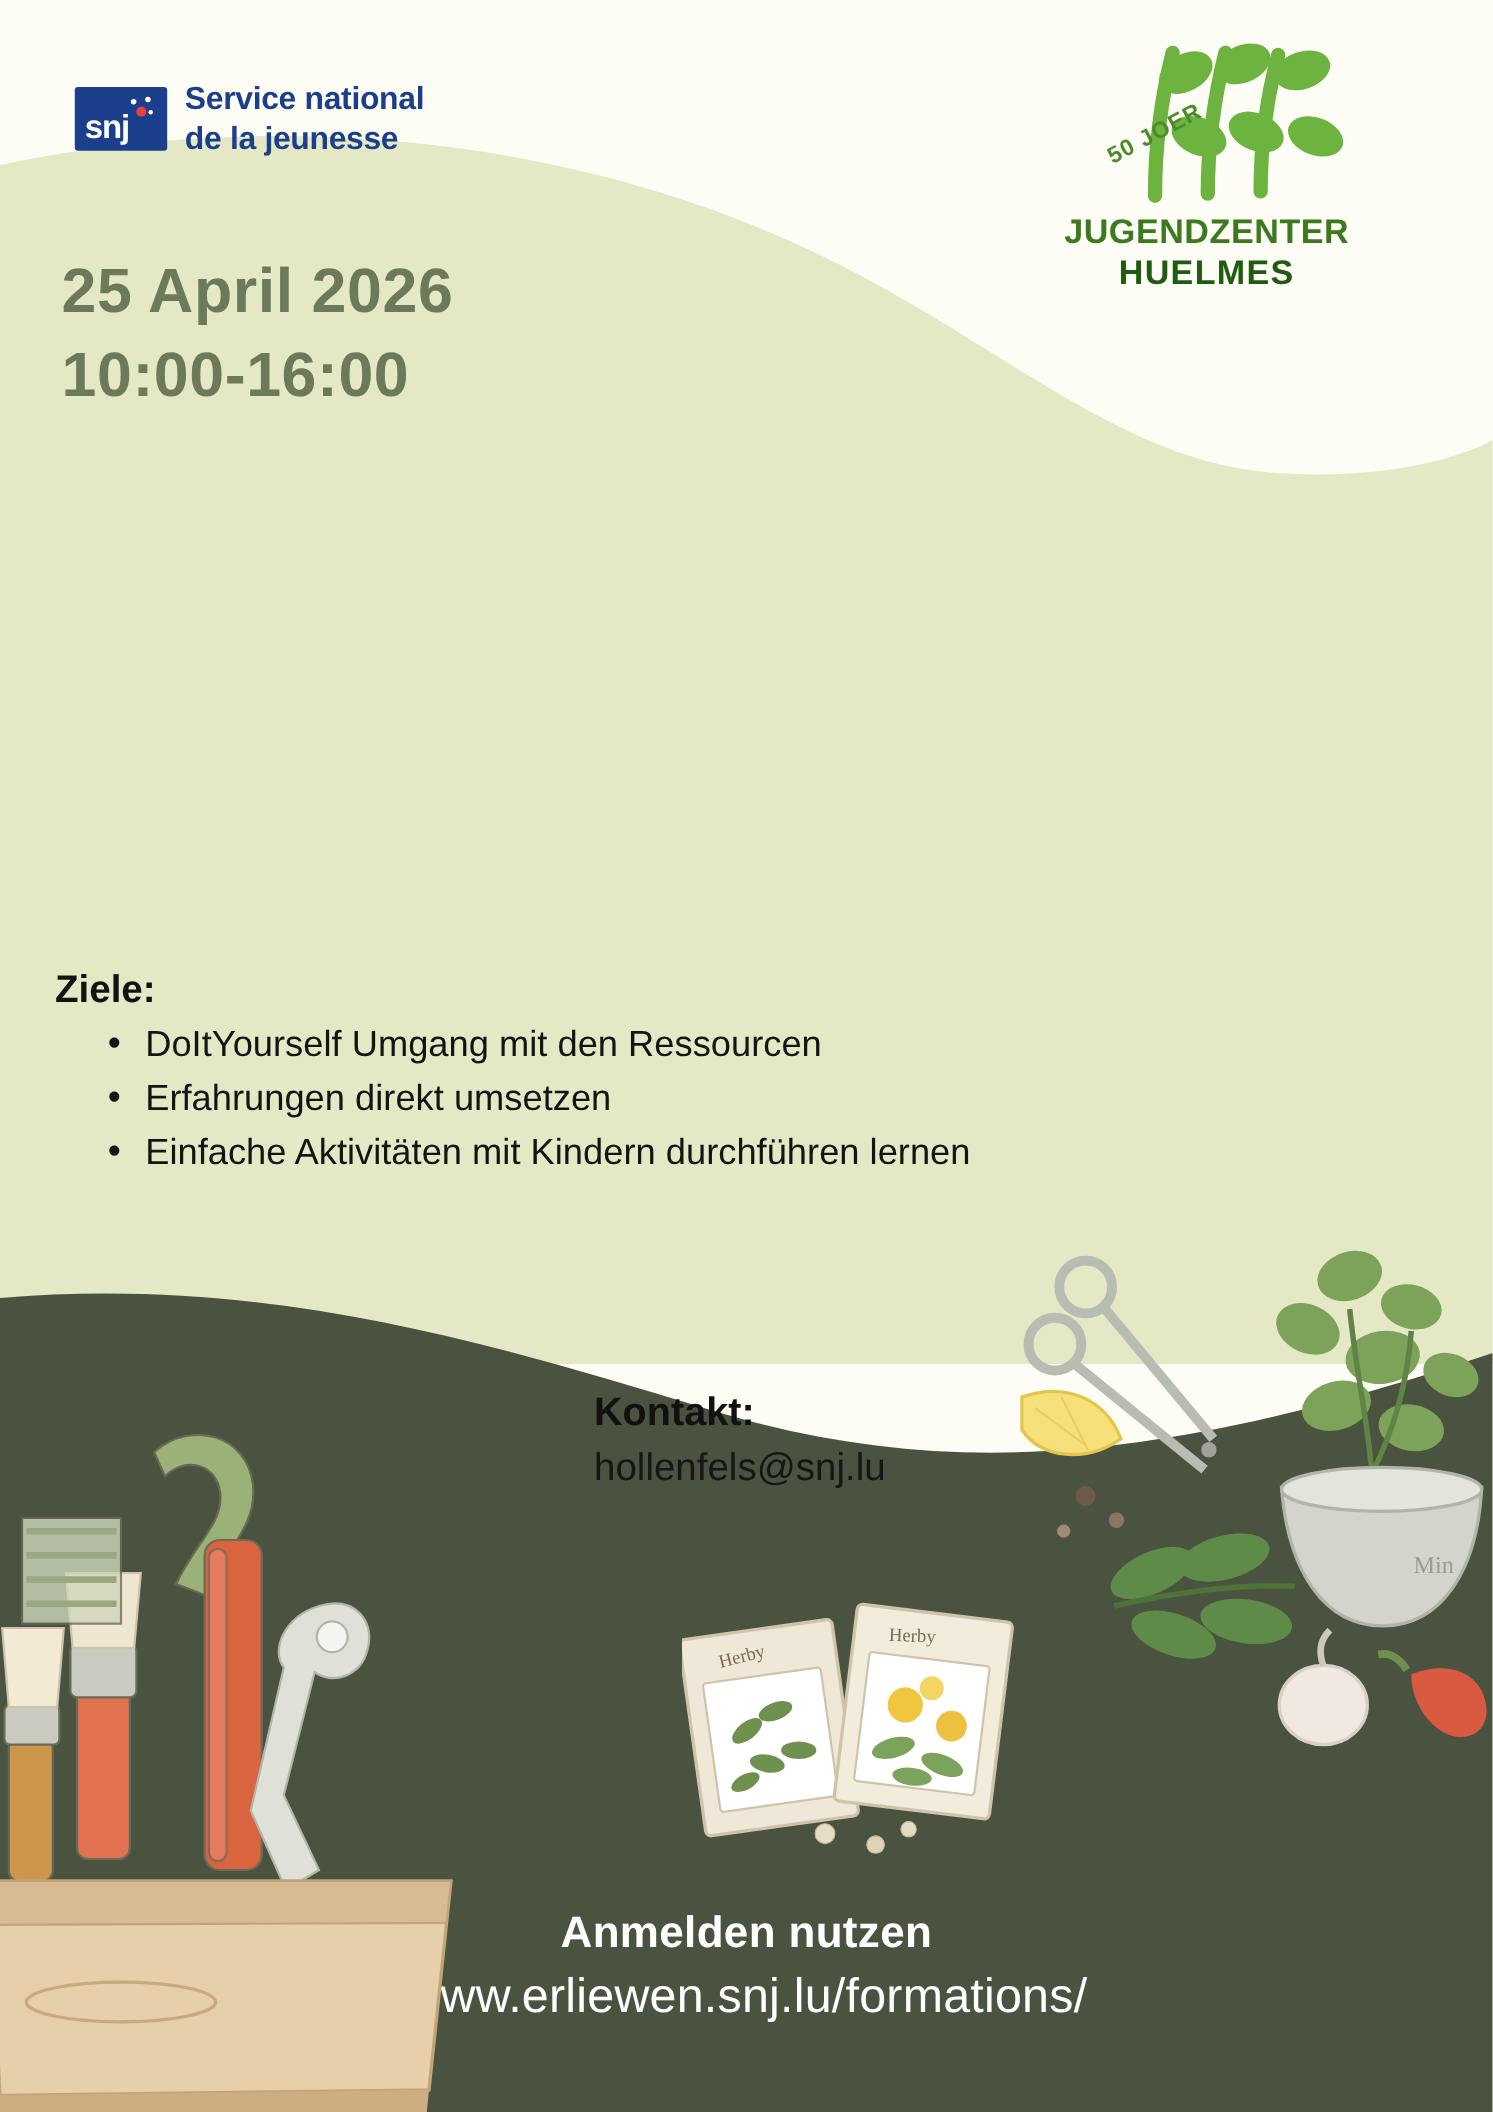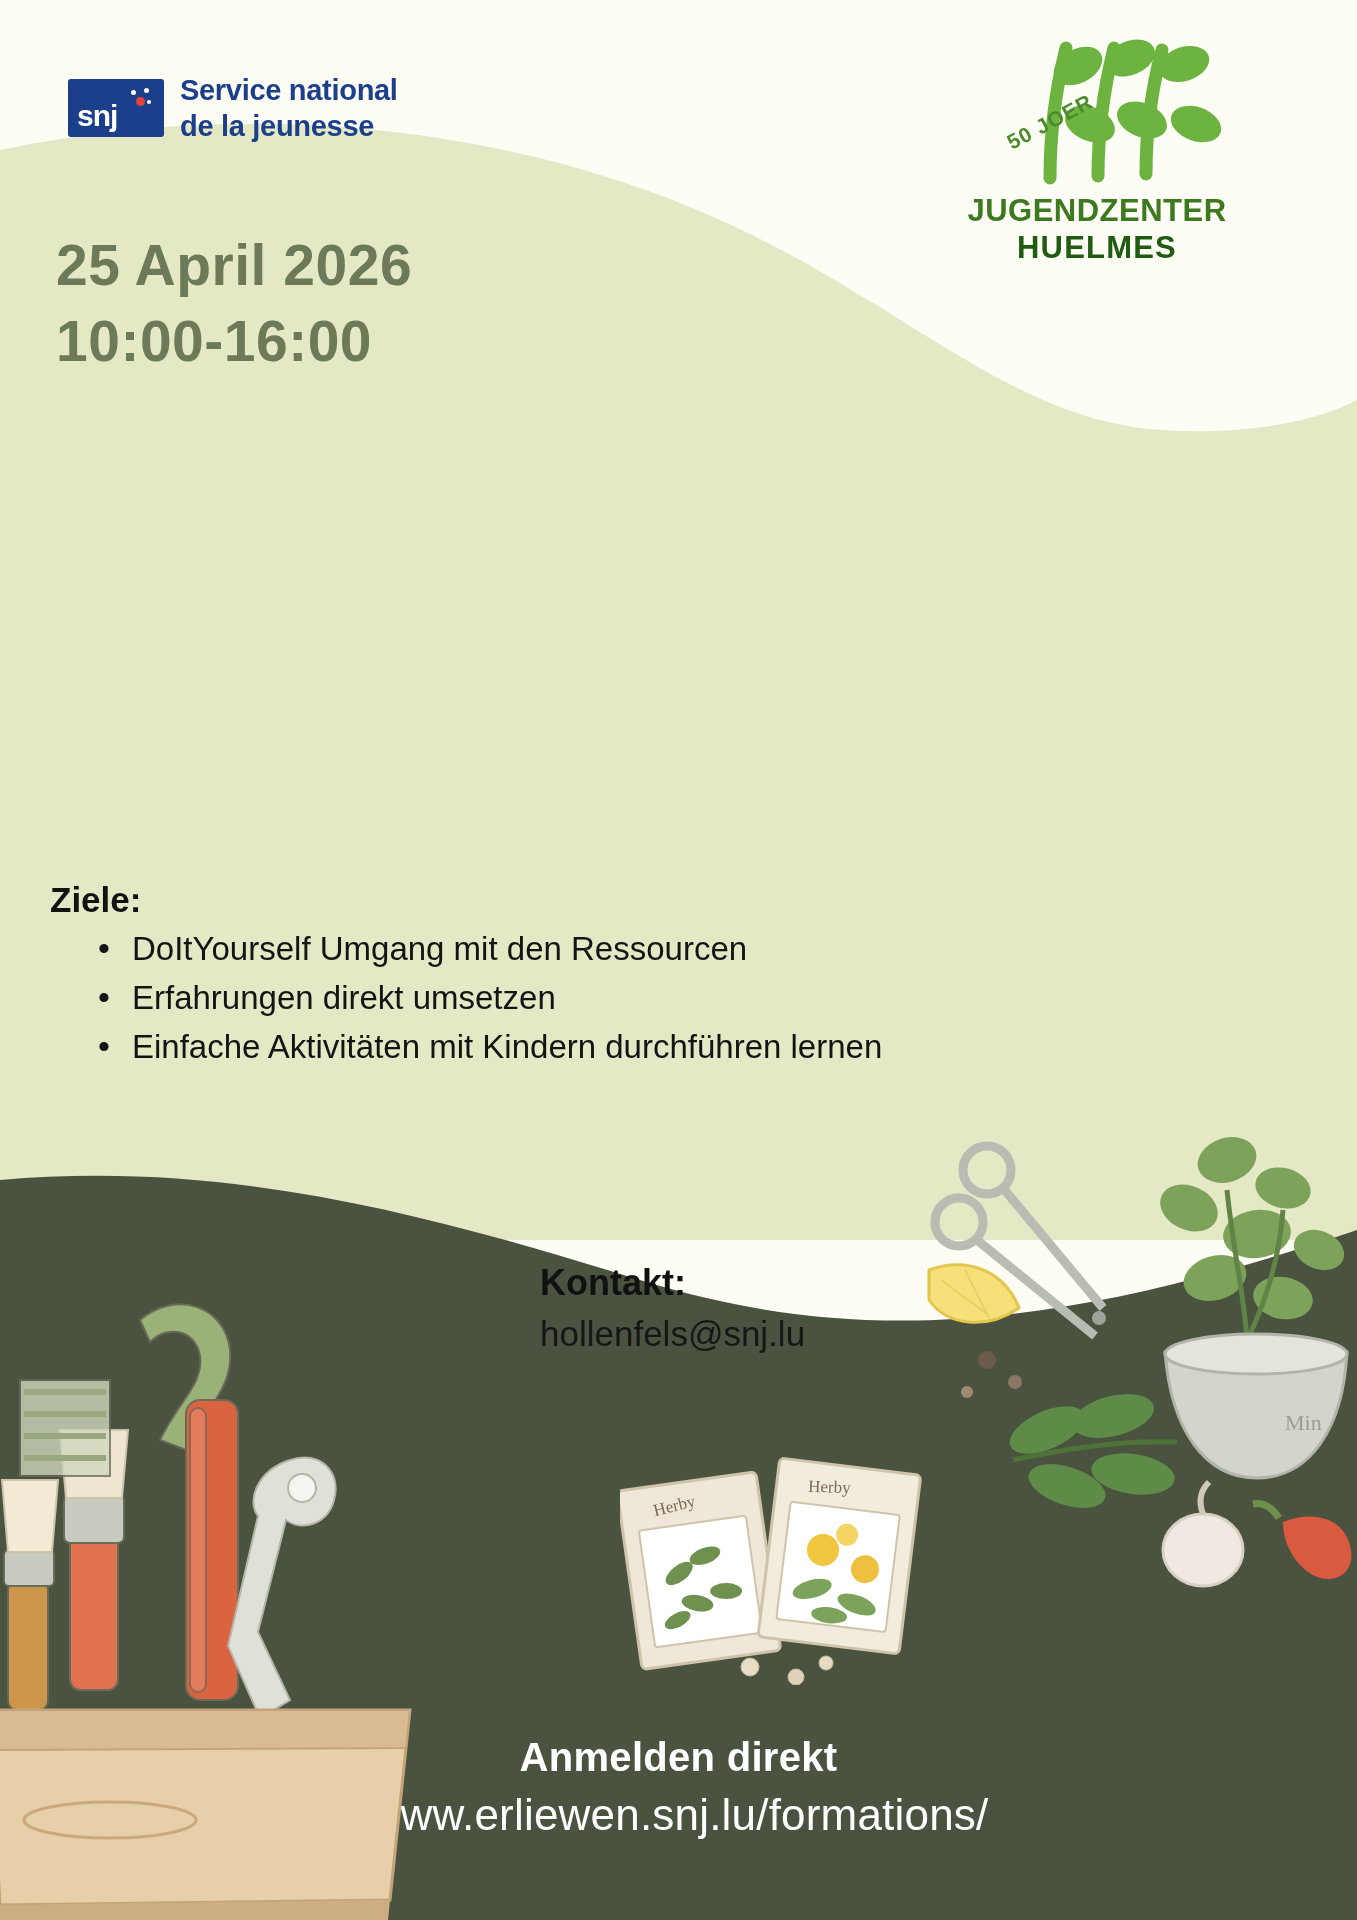--- a/index.html
+++ b/index.html
@@ -35,21 +35,21 @@
   
   .snj-logo {
     position: absolute;
     left: 68px;
     top: 72px;
     display: flex;
     align-items: center;
     gap: 16px;
   }
   .snj-mark {
-    width: 96px;
+    width: 84px;
     height: 58px;
     background: #1b3f8b;
     border-radius: 3px;
     position: relative;
     display: flex;
     align-items: flex-end;
     justify-content: flex-start;
   }
   .snj-mark .snj-text {
     color: #ffffff;
@@ -420,17 +420,17 @@
         <text x="178" y="40" font-family="'Liberation Serif', serif" font-size="17" fill="#7a6b52" transform="rotate(-5 178 40)">Herby</text>
       </g>
 
       <circle cx="130" cy="212" r="9" fill="#e7dcc5" stroke="#c9bb9d"></circle>
       <circle cx="176" cy="222" r="8" fill="#ded2b8" stroke="#c9bb9d"></circle>
       <circle cx="206" cy="208" r="7" fill="#e5dac2" stroke="#c9bb9d"></circle>
     </svg>
   </div>
 
   <div class="register">
-    <div class="register-head">Anmelden direkt</div>
+    <div class="register-head">Anmelden nutzen</div>
     <div class="register-url">www.erliewen.snj.lu/formations/</div>
   </div>
 
 </div>
 
 </body></html>

